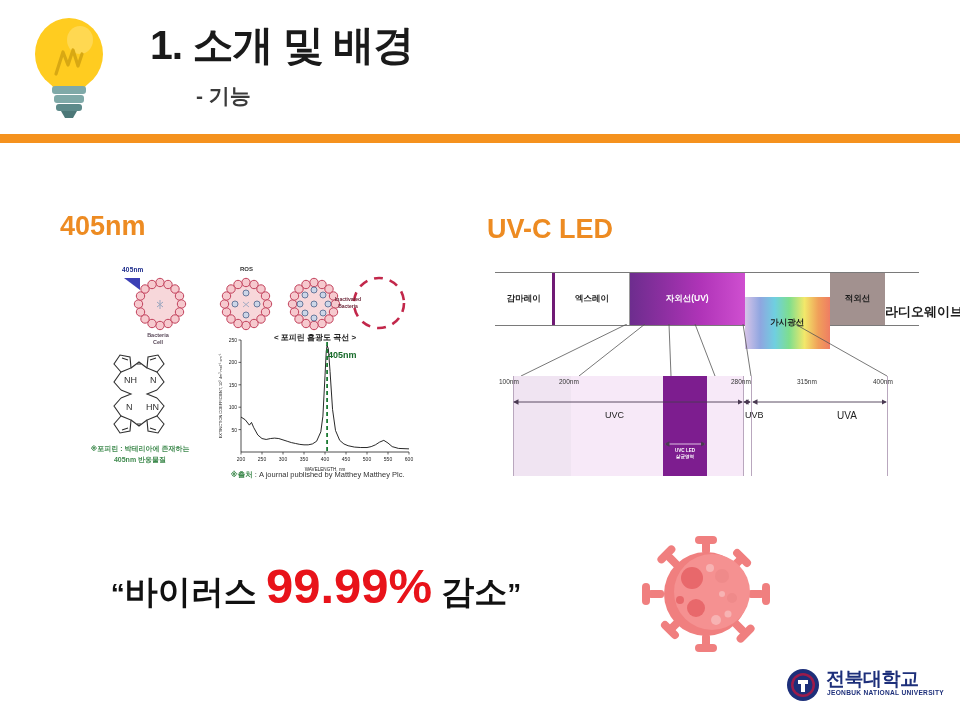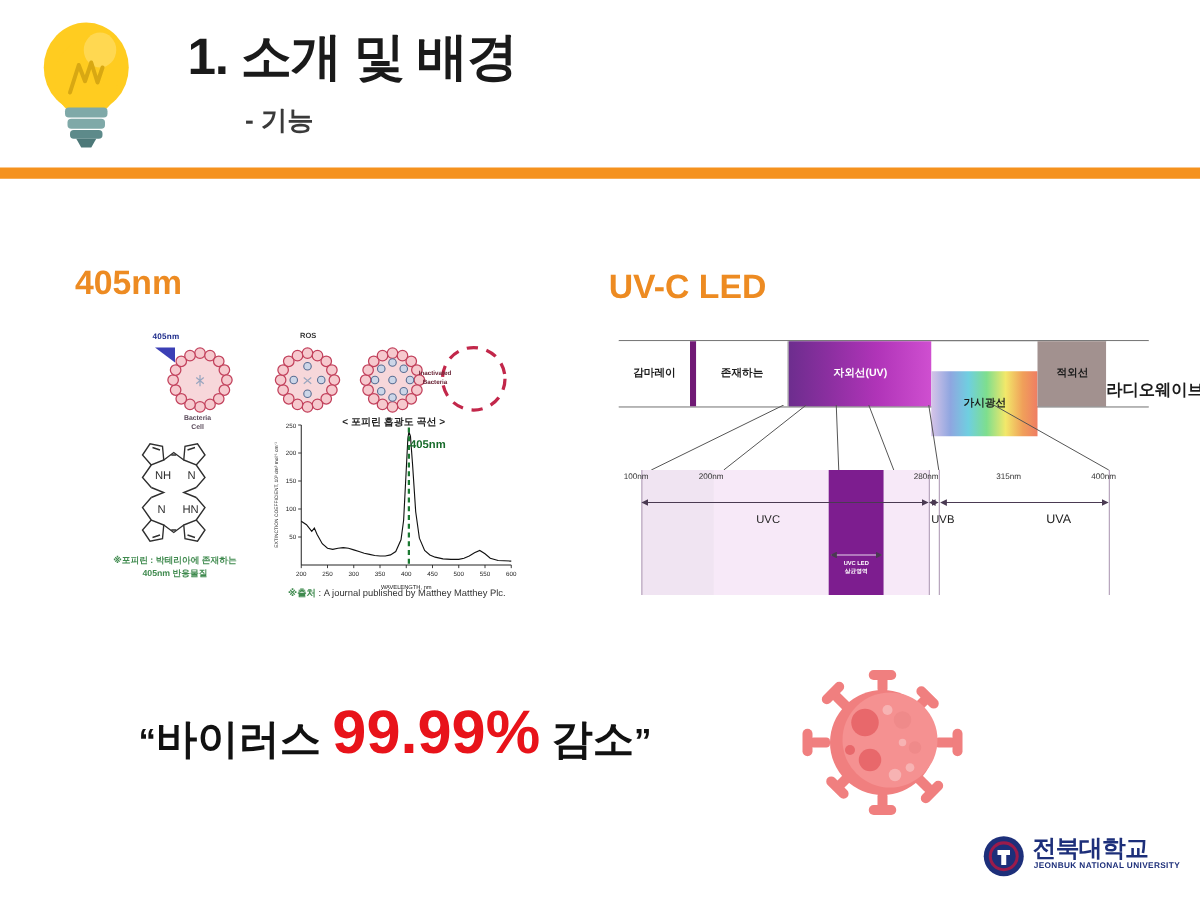--- a/index.html
+++ b/index.html
@@ -66,21 +66,21 @@
   }
   .chart-src b{color:#3f8a4e;}
   .peak-label{
     position:absolute;left:268px;top:92px;font-size:9px;font-weight:bold;color:#176b2a;
   }
 
   
   .right-block{position:absolute;left:487px;top:272px;width:440px;height:230px;}
   .spec-bar{position:absolute;left:8px;top:0px;width:424px;height:52px;border-top:1px solid #7a7a7a;border-bottom:1px solid #7a7a7a;display:flex;}
   .seg{height:100%;display:flex;align-items:center;justify-content:center;font-size:8.5px;color:#1c1c1c;font-weight:bold;white-space:nowrap;}
-  .seg.gamma{width:58px;background:#ffffff;border-right:5px solid #701a75;}
+  .seg.gamma{width:58px;background:#ffffff;border-right:3px solid #701a75;}
   .seg.xray{width:74px;background:#ffffff;border-right:1px solid #9a9a9a;}
   .seg.uv{width:116px;background:linear-gradient(90deg,#6d2d8e 0%,#8b2fa0 28%,#b034b8 62%,#cf4fd0 100%);color:#fff;}
   .seg.vis{width:86px;background:linear-gradient(90deg,#d6c4e8 0%,#8fa6e0 18%,#6fcfe0 35%,#7ede8e 52%,#f2e86a 70%,#f0a05a 86%,#ef7d63 100%);color:#1c1c1c;margin-top:24px;}
   .seg.ir{width:56px;background:#a2918f;color:#1c1c1c;}
   .seg.radio{width:34px;background:#ffffff;}
   .radio-label{position:absolute;left:398px;top:31px;font-size:13px;color:#1c1c1c;font-weight:bold;white-space:nowrap;}
 
   .uv-detail{position:absolute;left:8px;top:104px;width:424px;height:100px;}
   .uv-panel{position:absolute;top:0;height:100px;}
   .p1{left:18px;width:58px;background:#f0e4f2;border-left:1px solid #b9a7be;border-right:1px solid #cdbcd1;}
@@ -332,21 +332,21 @@
     <div class="chart-src">
       <b>※출처</b><span> : A journal published by Matthey Matthey Plc.</span>
     </div>
   </div>
 
   <div class="sec-head" id="head-uvc">UV-C LED</div>
 
   <div class="right-block">
     <div class="spec-bar">
       <div class="seg gamma">감마레이</div>
-      <div class="seg xray">존재하는</div>
+      <div class="seg xray">엑스레이</div>
       <div class="seg uv">자외선(UV)</div>
       <div class="seg vis">가시광선</div>
       <div class="seg ir">적외선</div>
       <div class="seg radio"></div>
     </div>
     <div class="radio-label">라디오웨이브</div>
 
     <svg style="position:absolute;left:8px;top:52px;" width="424" height="54">
       <g stroke="#555" stroke-width="0.8" fill="none">
         <path d="M132,0 L26,52"></path>

